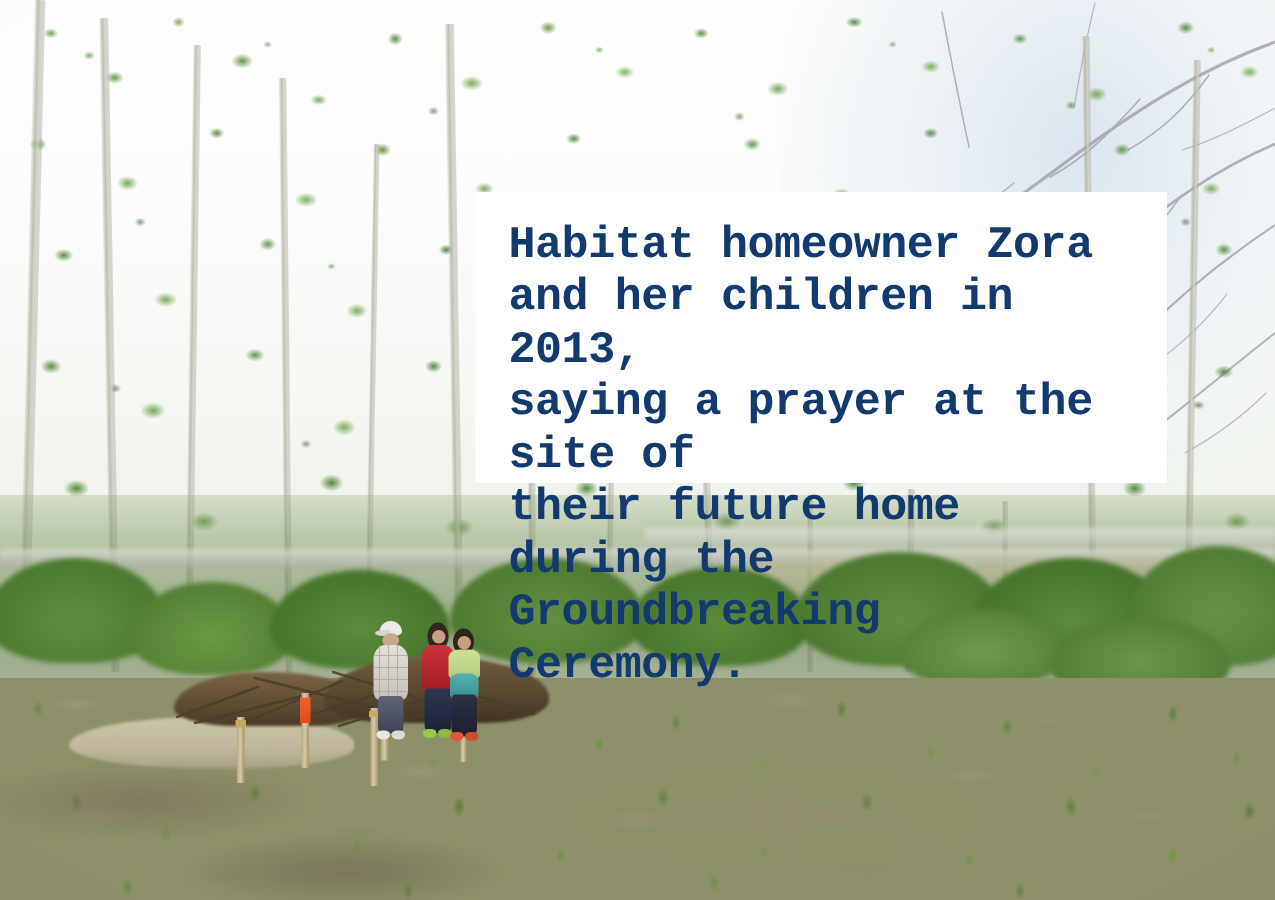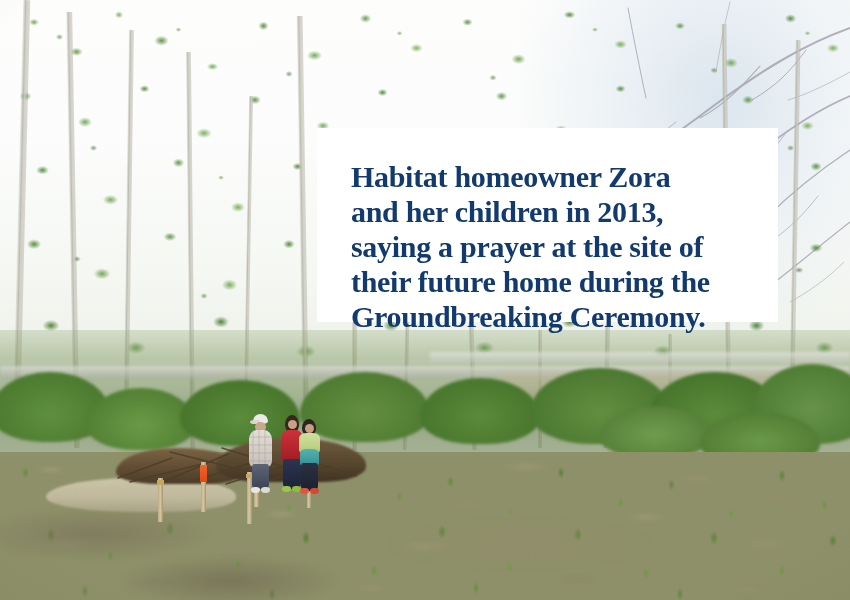--- a/index.html
+++ b/index.html
@@ -346,23 +346,23 @@
     position: absolute;
     left: 317px;
     top: 128px;
     width: 461px;
     height: 194px;
     background: #ffffff;
     box-sizing: border-box;
     padding: 15px 18px 10px 18px;
   }
   .caption-text {
-    margin: 16px;
+    margin: 4px;
     color: #123a6e;
-    font-family: Liberation Serif, serif;
+    font-family: Liberation Mono, monospace;
     font-weight: bold;
     font-size: 30px;
     line-height: 35px;
     letter-spacing: -0.3px;
     white-space: pre-line;
   }
 </style>
 </head>
 <body>
 

